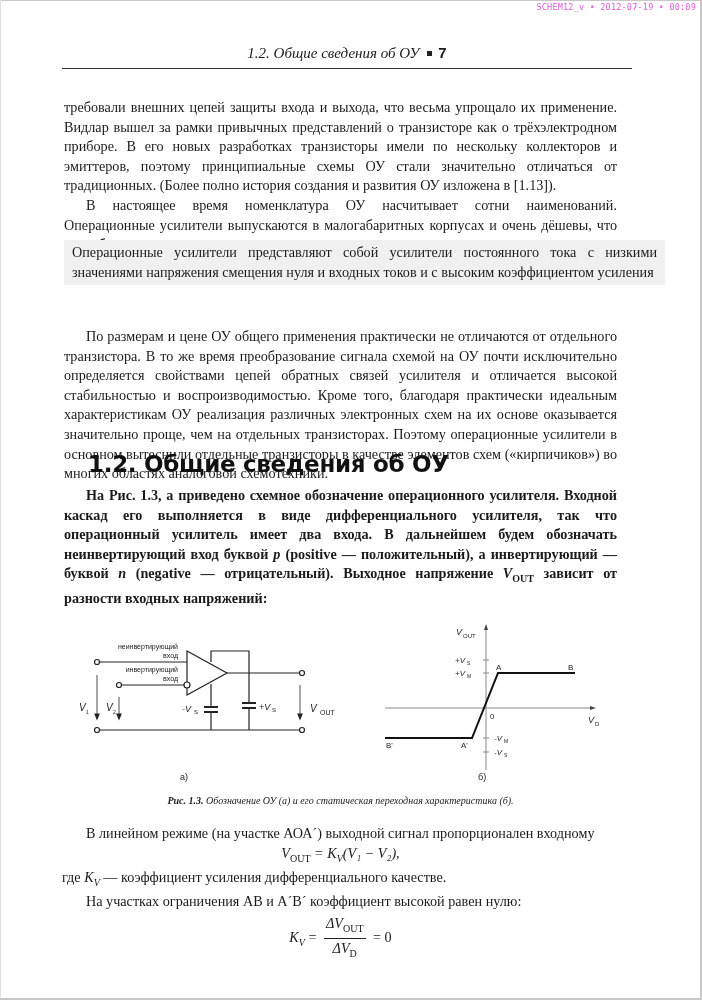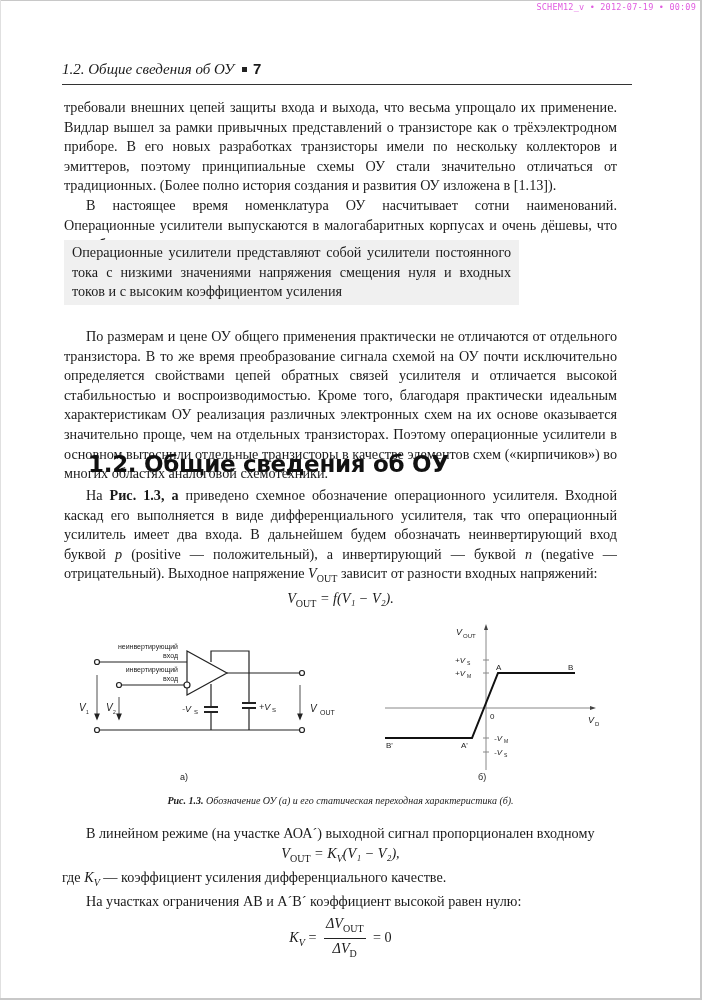--- a/index.html
+++ b/index.html
@@ -9,34 +9,34 @@
   }
   .frame-top { position:absolute; left:0; top:0; width:702px; height:1px; background:#c8c8c8; }
   .frame-right { position:absolute; right:0; top:0; width:2px; height:1000px; background:#c8c8c8; }
   .frame-bottom { position:absolute; left:0; bottom:0; width:702px; height:2px; background:#c8c8c8; }
   .frame-left { position:absolute; left:0; top:0; width:1px; height:1000px; background:#e0e0e0; }
   .stamp {
     position:absolute; right:6px; top:2px; font-family:"DejaVu Sans Mono",monospace;
     font-size:8.5px; color:#e05ce0; letter-spacing:0.2px;
   }
   .running-head {
-    position:absolute; left:62px; top:60px; width:570px; height:24px;
-    border-bottom:1.6px solid #333; text-align:left;
+    position:absolute; left:62px; top:44px; width:570px; height:24px;
+    border-bottom:1.6px solid #333; text-align:center;
     font-size:15px; font-style:italic;
   }
   .running-head .sq { display:inline-block; width:5px; height:5px; background:#222; vertical-align:middle; margin:0 6px 0 8px; position:relative; top:-1px;}
   .running-head .pg { font-family:"Liberation Sans",sans-serif; font-weight:bold; font-style:normal; font-size:15px; }
   .text {
     position:absolute; left:64px; width:553px; font-size:14.2px; line-height:19.6px;
     text-align:justify;
   }
   .text p { margin:0; }
   .indent { text-indent:22px; }
   .callout {
-    position:absolute; left:64px; top:240px; width:455px; background:#f0f0f0;
+    position:absolute; left:64px; top:240px; width:601px; background:#f0f0f0;
     padding:3px 8px 3px 8px; box-sizing:border-box; font-size:14.2px; line-height:19.6px; text-align:justify;
   }
   .heading {
     position:absolute; left:88px; top:451px; font-family:"DejaVu Sans","Liberation Sans",sans-serif;
     font-weight:bold; font-size:23px; letter-spacing:-0.3px; color:#111;
   }
   .formula { text-align:center; font-size:14.2px; }
   .it { font-style:italic; }
   sub { font-size:10px; }
   .fig { position:absolute; left:70px; top:620px; width:560px; height:170px; }
@@ -68,23 +68,22 @@
 </div>
 
 <div class="callout">Операционные усилители представляют собой усилители постоянного тока с низкими значениями напряжения смещения нуля и входных токов и с высоким коэффициентом усиления</div>
 
 <div class="text" style="top:327px;">
   <p class="indent">По размерам и цене ОУ общего применения практически не отличаются от отдельного транзистора. В то же время преобразование сигнала схемой на ОУ почти исключительно определяется свойствами цепей обратных связей усилителя и отличается высокой стабильностью и воспроизводимостью. Кроме того, благодаря практически идеальным характеристикам ОУ реализация различных электронных схем на их основе оказывается значительно проще, чем на отдельных транзисторах. Поэтому операционные усилители в основном вытеснили отдельные транзисторы в качестве элементов схем («кирпичиков») во многих областях аналоговой схемотехники.</p>
 </div>
 
 <div class="heading">1.2. Общие сведения об ОУ</div>
 
-<div class="text" style="top:486px;">
+<div class="text" style="top:486px;font-weight:bold;">
   <p class="indent"><span>На </span><b>Рис. 1.3, а</b><span> приведено схемное обозначение операционного усилителя. Входной каскад его выполняется в виде дифференциального усилителя, так что операционный усилитель имеет два входа. В дальнейшем будем обозначать неинвертирующий вход буквой </span><span class="it">p</span><span> (positive — положительный), а инвертирующий — буквой </span><span class="it">n</span><span> (negative — отрицательный). Выходное напряжение </span><span class="it">V</span><sub>OUT</sub><span> зависит от разности входных напряжений:</span></p>
-  <p class="formula"><span class="it">V</span><sub>OUT</sub><span class="it"> = f(V₁ − V₂).</span></p>
 </div>
 
 <div class="fig">
   <svg width="560" height="170" viewBox="0 0 560 170">
     <g stroke="#222" stroke-width="1.2" fill="none">
 
       <circle cx="27" cy="42" r="2.5" fill="#fff"></circle>
       <circle cx="49" cy="65" r="2.5" fill="#fff"></circle>
       <line x1="30" y1="42" x2="117" y2="42"></line>
       <line x1="52" y1="65" x2="114" y2="65"></line>

